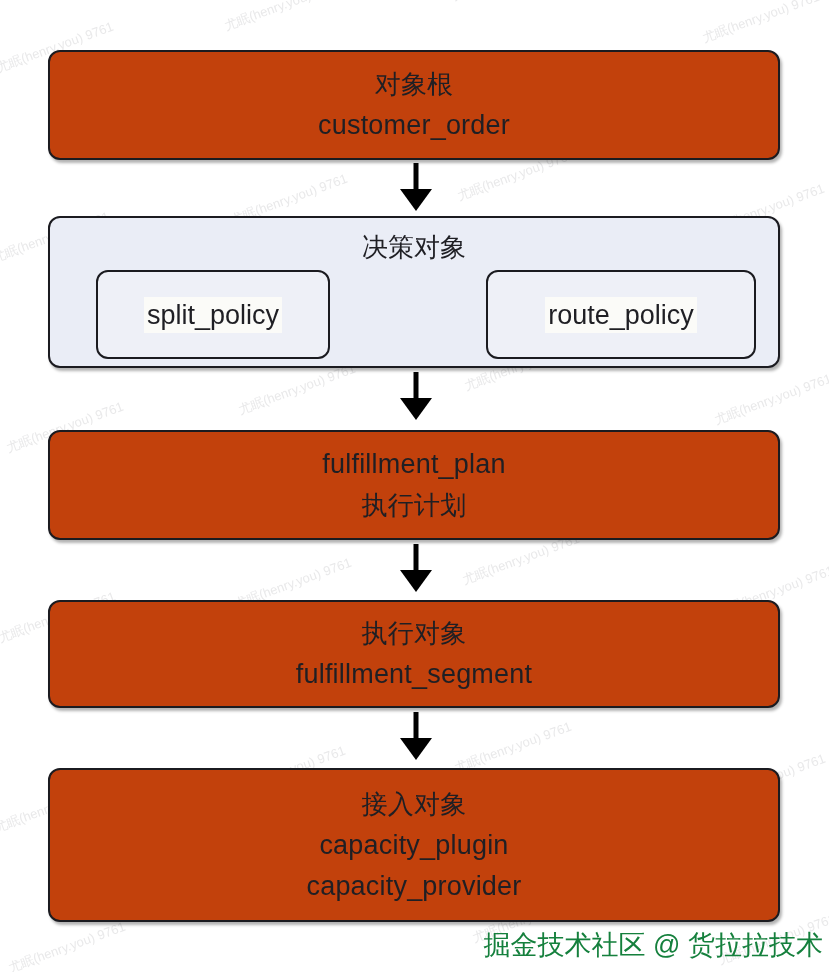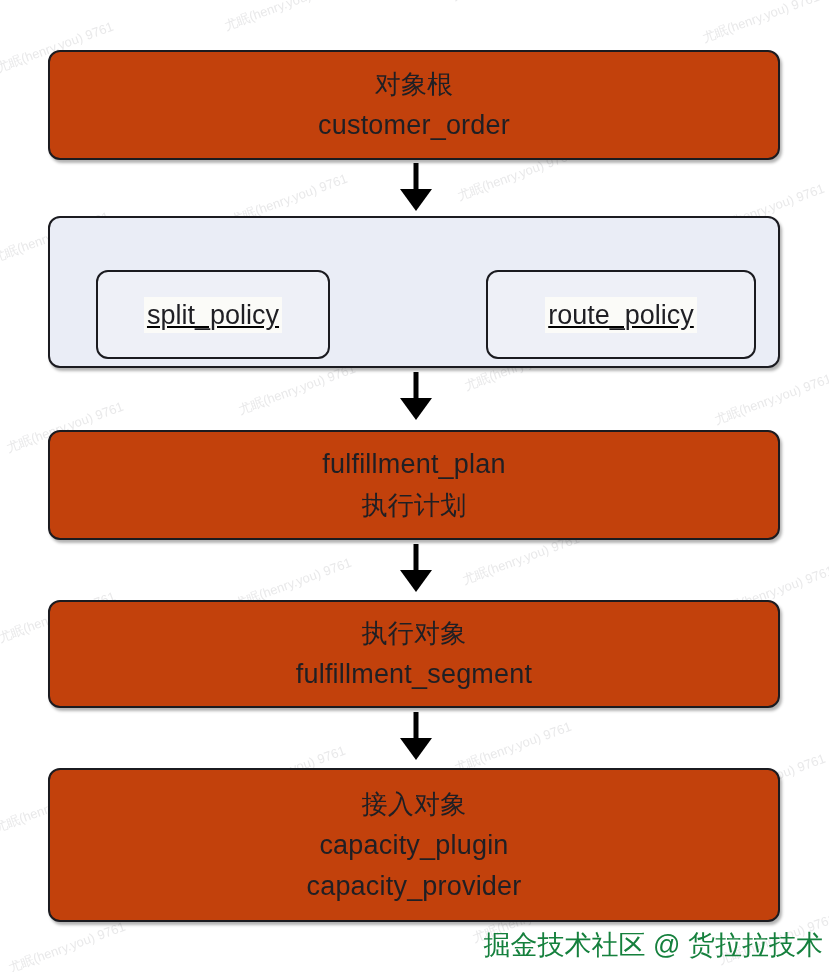--- a/index.html
+++ b/index.html
@@ -81,21 +81,20 @@
   }
   .subnode {
     position: absolute;
     box-sizing: border-box;
     background: #eef0f7;
     border: 2.5px solid #1b1b20;
     border-radius: 12px;
     display: flex;
     align-items: center;
     justify-content: center;
-    text-decoration: underline;
   }
   .subnode .chip {
     font-size: 27px;
     line-height: 34px;
     color: #1f1f24;
     background: #fbfbf8;
     padding: 1px 3px;
     white-space: nowrap;
   }
 
@@ -156,20 +155,21 @@
     <div class="line cn">对象根</div>
     <div class="line">customer_order</div>
   </div>
 
   <svg class="arrow" style="left:396px; top:163px;" width="40" height="50" viewBox="0 0 40 50">
     <path d="M20 0 L20 30" stroke="#000000" stroke-width="5" fill="none"></path>
     <path d="M20 48 L4 26 L36 26 Z" fill="#000000"></path>
   </svg>
 
   <div class="group" style="left:48px; top:216px; width:732px; height:152px;">
+    <div class="group-title">决策对象</div>
 
     <div class="subnode" style="left:46px; top:52px; width:234px; height:89px;">
       <span class="chip">split_policy</span>
     </div>
 
     <div class="subnode" style="left:436px; top:52px; width:270px; height:89px;justify-content:center;">
       <span class="chip">route_policy</span>
     </div>
   </div>
 

